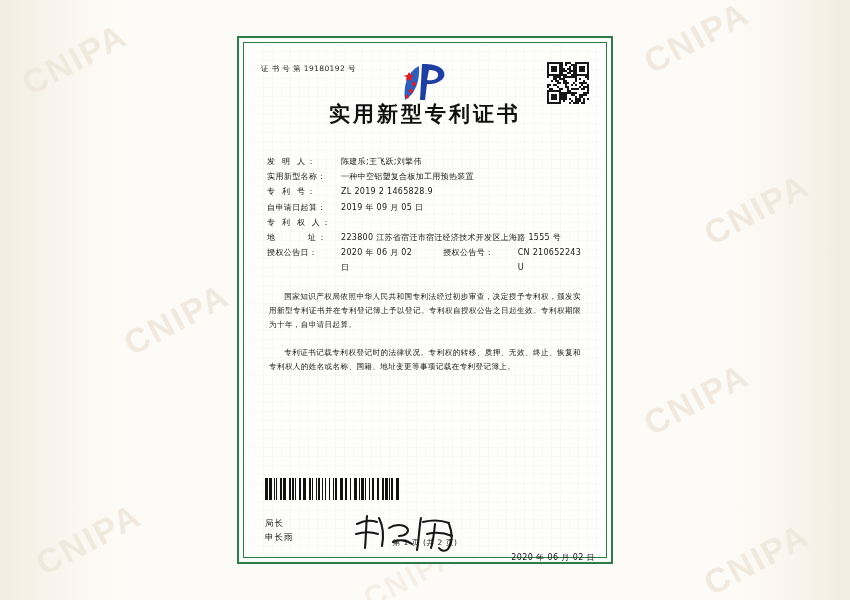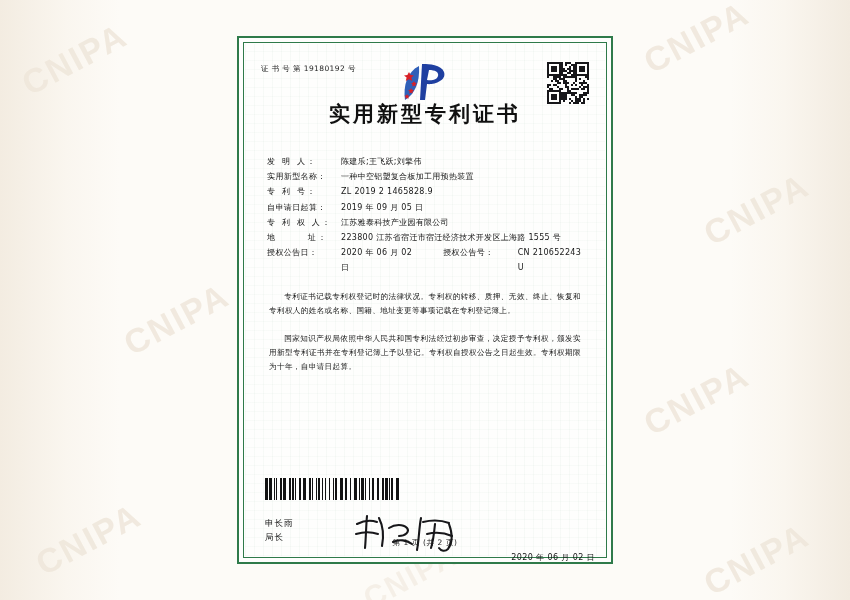--- a/index.html
+++ b/index.html
@@ -440,39 +440,38 @@
           <div class="frow">
             <div class="flabel">专 利 号：</div>
             <div class="fval">ZL 2019 2 1465828.9</div>
           </div>
           <div class="frow">
             <div class="flabel tight">自申请日起算：</div>
             <div class="fval">2019 年 09 月 05 日</div>
           </div>
           <div class="frow">
             <div class="flabel">专 利 权 人：</div>
-            <div class="fval">江苏雅泰科技产业园有限公司</div>
           </div>
           <div class="frow">
             <div class="flabel">地　　　址：</div>
             <div class="fval">223800 江苏省宿迁市宿迁经济技术开发区上海路 1555 号</div>
           </div>
           <div class="frow frow-split">
             <div class="flabel tight">授权公告日：</div>
             <div>2020 年 06 月 02 日</div>
             <div class="seg2">
               <div class="flabel tight">授权公告号：</div>
               <div>CN 210652243 U</div>
             </div>
           </div>
         </div>
 
       <div id="paragraph-list">
+          <div class="para">国家知识产权局依照中华人民共和国专利法经过初步审查，决定授予专利权，颁发实用新型专利证书并在专利登记簿上予以登记。专利权自授权公告之日起生效。专利权期限为十年，自申请日起算。</div>
           <div class="para">专利证书记载专利权登记时的法律状况。专利权的转移、质押、无效、终止、恢复和专利权人的姓名或名称、国籍、地址变更等事项记载在专利登记簿上。</div>
-          <div class="para">国家知识产权局依照中华人民共和国专利法经过初步审查，决定授予专利权，颁发实用新型专利证书并在专利登记簿上予以登记。专利权自授权公告之日起生效。专利权期限为十年，自申请日起算。</div>
         </div>
 
       <div id="barcode">
           <i style="left: 0px; width: 3px;"></i>
           <i style="left: 4px; width: 3px;"></i>
           <i style="left: 9px; width: 1px;"></i>
           <i style="left: 11px; width: 1px;"></i>
           <i style="left: 15px; width: 2px;"></i>
           <i style="left: 18px; width: 3px;"></i>
           <i style="left: 24px; width: 2px;"></i>
@@ -500,22 +499,22 @@
           <i style="left: 107px; width: 2px;"></i>
           <i style="left: 112px; width: 2px;"></i>
           <i style="left: 117px; width: 2px;"></i>
           <i style="left: 120px; width: 3px;"></i>
           <i style="left: 124px; width: 1px;"></i>
           <i style="left: 126px; width: 2px;"></i>
           <i style="left: 131px; width: 3px;"></i>
         </div>
 
       <div class="sign-wrap">
+        <div class="sign-label">局长</div>
         <div class="sign-label">申长雨</div>
-        <div class="sign-label">局长</div>
         <div id="handsign">
           <svg viewBox="0 0 120 42" width="120" height="42" aria-hidden="true">
             <g fill="none" stroke="#17171a" stroke-width="2.1" stroke-linecap="round" stroke-linejoin="round">
               <path d="M8 12 C14 9 22 8 28 10"></path>
               <path d="M18 4 C17 14 17 26 16 36"></path>
               <path d="M7 22 C14 20 23 20 29 22"></path>
               <path d="M30 6 C34 14 35 24 33 34"></path>
               <path d="M40 16 C46 12 54 12 58 16 C61 20 56 24 50 24"></path>
               <path d="M44 30 C50 27 58 28 63 32"></path>
               <path d="M72 6 C70 16 70 28 68 38"></path>

